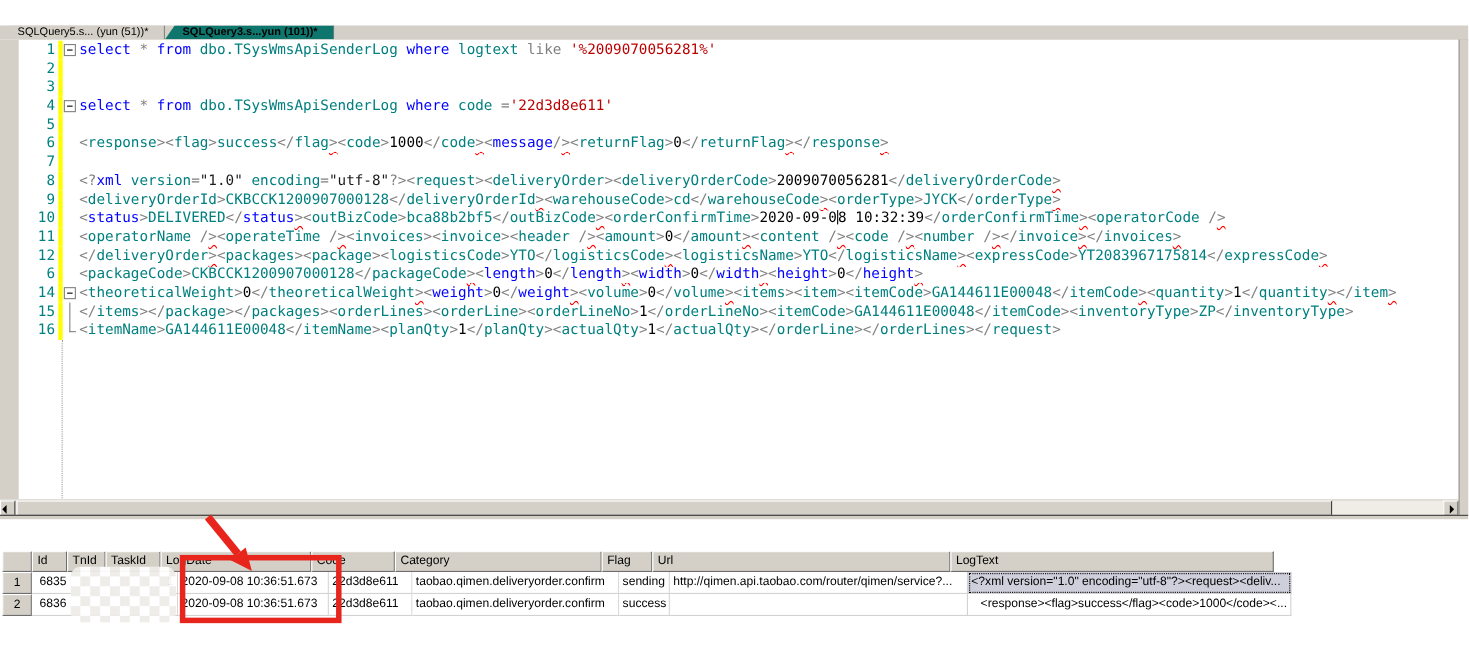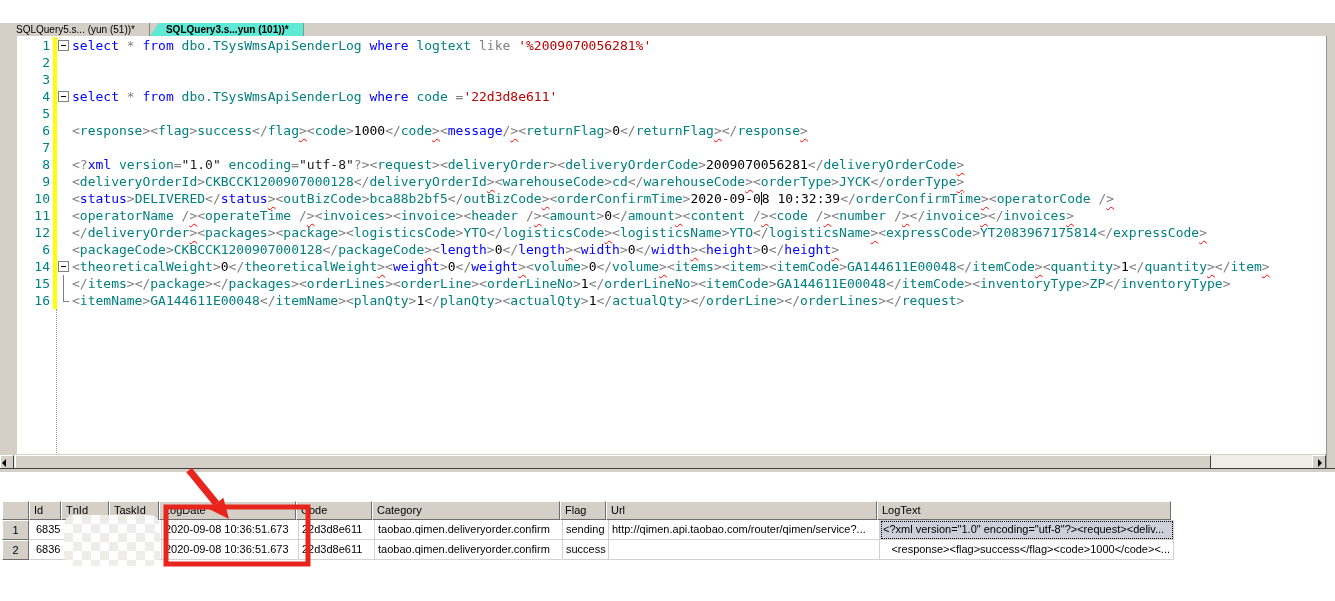--- a/index.html
+++ b/index.html
@@ -1,21 +1,21 @@
 <!DOCTYPE html>
 <html><head>
 <meta charset="utf-8">
 <style>
   html,body{margin:0;padding:0;}
   .screen{position:relative;width:1335px;height:601px;background:#ffffff;font-family:"Liberation Sans",sans-serif;overflow:hidden;margin-top:23px;}
 
   
   .tabbar{position:absolute;top:0;left:0;width:100%;height:13px;background:#D4D0C8;display:flex;align-items:stretch;border-bottom:1px solid #b8b4ac;}
   .dtab{position:relative;font-size:10px;line-height:13px;color:#000;padding:0 14px 0 16px;background:#D4D0C8;clip-path:polygon(9px 0,100% 0,100% 100%,0 100%);border-right:1px solid #808080;white-space:nowrap;}
-  .dtab.active{font-weight:bold;background:#5eead4;}
+  .dtab.active{font-weight:bold;background:#0f766e;}
 
   
   .editor{position:absolute;top:13px;left:0;width:1326px;height:418px;background:#fff;overflow:hidden;}
   .margin-strip{position:absolute;left:0;top:0;width:17px;height:100%;background:#D4D0C8;}
   .lines{position:absolute;left:0;top:1px;width:100%;}
   .line{display:flex;height:17px;}
   .ln{margin-left:17px;width:33px;padding-right:3px;text-align:right;color:#008080;font:13px/17px "DejaVu Sans Mono",monospace;}
   .bar{width:4px;background:#FFFF00;}
   .foldc{width:13px;position:relative;}
   .code{font:13px/17px "DejaVu Sans Mono",monospace;white-space:pre;color:#000;padding-left:2px;}
@@ -199,21 +199,21 @@
   </div>
   <div class="rightstrip"></div>
 
   <div class="splitter"></div>
 
 
   <div class="grid" id="grid">
       <div class="grow">
         <div class="gh" style="width: 27px;"></div>
         <div class="gh" style="width: 32px;">Id</div>
-        <div class="gh" style="width: 48px;">TnId</div>
+        <div class="gh" style="width: 35px;">TnId</div>
         <div class="gh" style="width: 50px;">TaskId</div>
         <div class="gh" style="width: 137px;">LogDate</div>
         <div class="gh" style="width: 76px;">Code</div>
         <div class="gh" style="width: 188px;">Category</div>
         <div class="gh" style="width: 46px;">Flag</div>
         <div class="gh" style="width: 271px;">Url</div>
         <div class="gh" style="width: 294px;">LogText</div>
       </div>
       <div class="grow">
         <div class="gc rowhdr c-rownum" style="width: 27px;">1</div>

